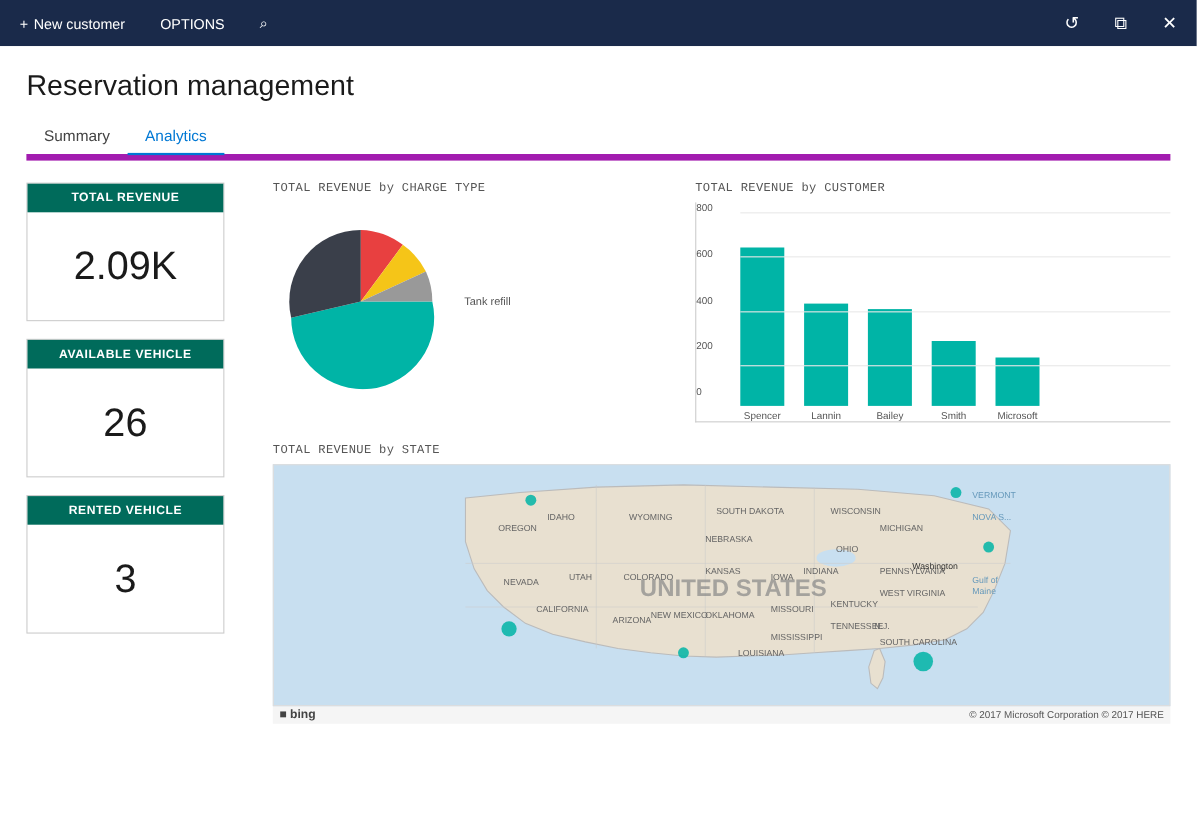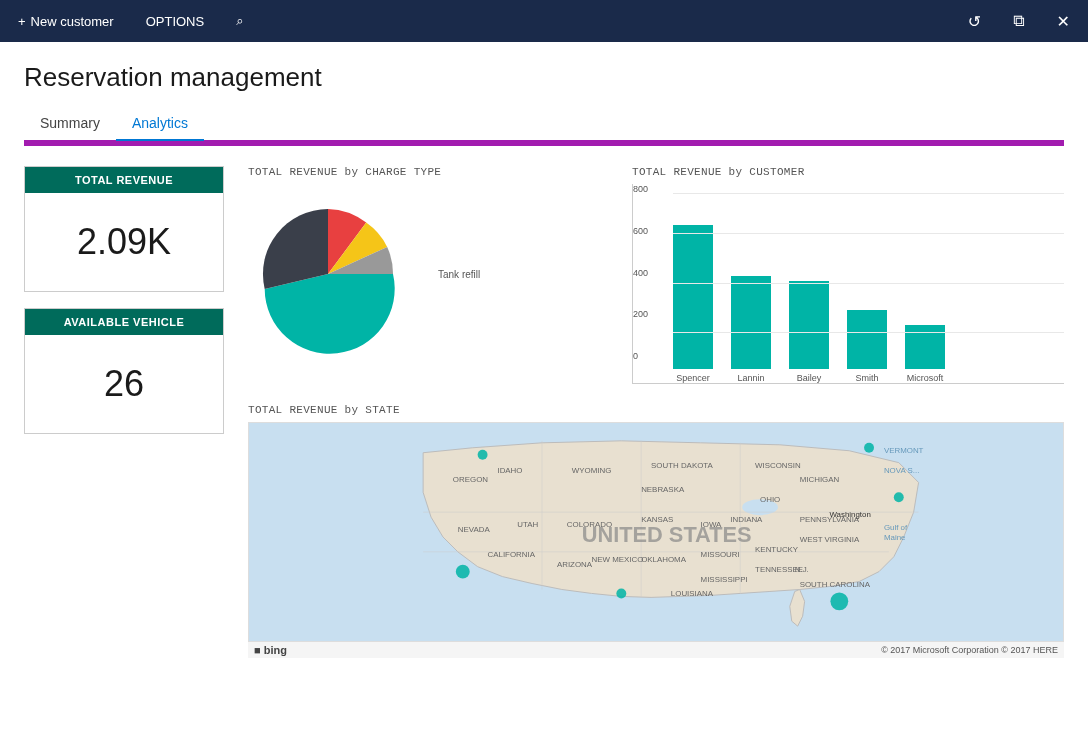--- a/index.html
+++ b/index.html
@@ -76,21 +76,21 @@
 
     
     .kpi-column {
       display: flex;
       flex-direction: column;
       gap: 16px;
       min-width: 200px;
     }
     .kpi-card {
       border: 1px solid #ccc;
-      width: 200px;
+      width: 180px;
     }
     .kpi-header {
       background: #006b5b;
       color: #fff;
       text-align: center;
       font-size: 11px;
       font-weight: 600;
       padding: 7px 10px;
       letter-spacing: 0.5px;
     }
@@ -266,20 +266,24 @@
 
     <div class="kpi-column">
       <div class="kpi-card">
         <div class="kpi-header">TOTAL REVENUE</div>
         <div class="kpi-value">2.09K</div>
       </div>
       <div class="kpi-card">
         <div class="kpi-header">AVAILABLE VEHICLE</div>
         <div class="kpi-value">26</div>
       </div>
+      <div class="kpi-card">
+        <div class="kpi-header">RENTED VEHICLE</div>
+        <div class="kpi-value">3</div>
+      </div>
     </div>
 
     <div class="charts-column">
 
       <div class="charts-top-row">
 
         <div class="chart-section">
           <div class="chart-title">TOTAL REVENUE by CHARGE TYPE</div>
           <div class="pie-container">
 
@@ -288,21 +292,21 @@
               <path d="M0,0 L65,0 A65,65 0 1,1 -63.3,14.9 Z" fill="#00b4a6"></path>
 
               <path d="M0,0 L-63.3,14.9 A65,65 0 0,1 0,-65 Z" fill="#3a3f4a"></path>
 
               <path d="M0,0 L0,-65 A65,65 0 0,1 38.2,-51.4 Z" fill="#e84040"></path>
 
               <path d="M0,0 L38.2,-51.4 A65,65 0 0,1 59.2,-27.1 Z" fill="#f5c518"></path>
 
               <path d="M0,0 L59.2,-27.1 A65,65 0 0,1 65,0 Z" fill="#999"></path>
             </svg>
-            <div style="font-size:10px;color:#555;margin-left:20px;">Tank refill</div>
+            <div style="font-size:10px;color:#555;margin-left:4px;">Tank refill</div>
           </div>
         </div>
 
         <div class="bar-chart-section">
           <div class="chart-title">TOTAL REVENUE by CUSTOMER</div>
           <div class="bar-chart-area">
 
             <div class="y-axis-labels">
               <span>0</span>
               <span>200</span>

